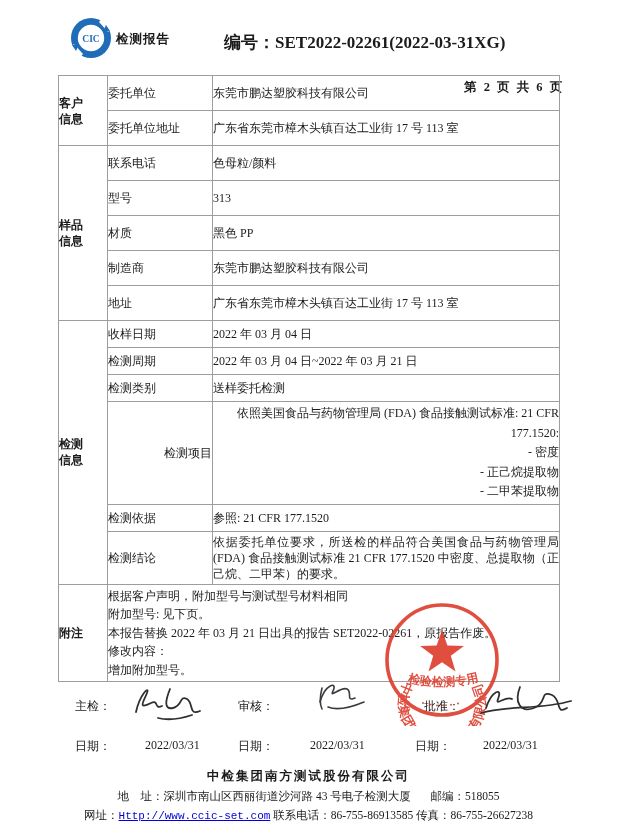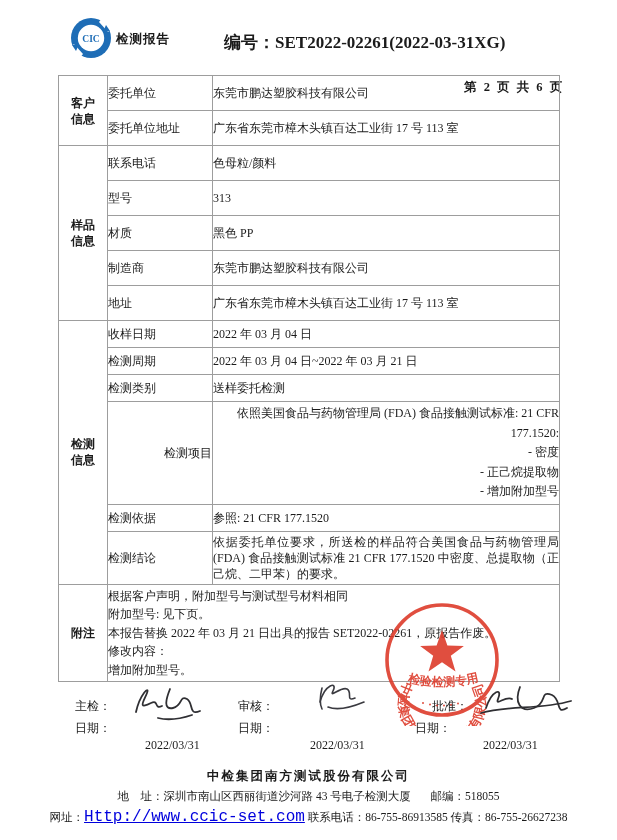--- a/index.html
+++ b/index.html
@@ -9,44 +9,44 @@
     color:#1b1b1b;
   }
   
   .hdr-logo{position:absolute;left:62px;top:15px;width:58px;height:46px;}
   .hdr-title{position:absolute;left:116px;top:31px;font-size:12.5px;font-weight:bold;letter-spacing:1px;}
   .hdr-no{position:absolute;left:224px;top:31px;font-size:17px;font-weight:bold;}
   .hdr-page{position:absolute;left:464px;top:31px;font-size:12.5px;font-weight:bold;letter-spacing:2px;margin-top:48px;}
   
   table.info{position:absolute;left:58px;top:75px;width:501px;border-collapse:collapse;table-layout:fixed;font-size:12px;}
   table.info td{border:1px solid #9d9d9d;vertical-align:middle;padding:2px 0;line-height:16px;}
-  td.sec{text-align:center;font-weight:bold;line-height:22px;padding:0;}
+  td.sec{text-align:left;font-weight:bold;line-height:22px;padding:0;}
   td.lbl{padding-left:10px;}
   td.val{padding-left:12px;padding-right:10px;}
   tr.h33 td{height:30px;}
   tr.h25 td{height:22px;}
   tr.items td{height:95px;text-align:right;}
   tr.items .ln{line-height:19.5px;}
   tr.concl td{height:46px;}
   tr.concl td.val{text-align:justify;line-height:16px;}
   tr.note td{height:86px;margin-top:36px;}
   tr.note .ln{line-height:18.5px;}
   
   .sigarea{position:absolute;left:58px;top:668px;width:520px;height:100px;font-size:12px;}
   .sigarea .roleLbl{position:absolute;top:30px;}
-  .sigarea .dateLbl{position:absolute;top:52px;}
+  .sigarea .dateLbl{position:absolute;top:70px;}
   .sigarea .dateVal{position:absolute;top:70px;}
   .sigsvg{position:absolute;}
   
   .stamp{position:absolute;left:376px;top:594px;width:132px;height:132px;z-index:5;opacity:.9;pointer-events:none;}
   
   .footer{position:absolute;left:0;top:768px;width:617px;text-align:center;}
   .footer .co{font-size:12.5px;font-weight:bold;letter-spacing:2px;}
   .footer .ln{font-size:11.5px;margin-top:4px;text-align:center;}
-  .footer a{color:#0000dd;text-decoration:underline;font-family:"Liberation Mono","DejaVu Sans Mono",monospace;font-size:16px;margin-top:16px;}
+  .footer a{color:#0000dd;text-decoration:underline;font-family:"Liberation Mono","DejaVu Sans Mono",monospace;font-size:11px;margin-top:16px;}
 </style>
 </head>
 <body>
 
 <div>
   <svg class="hdr-logo" viewBox="0 0 58 46">
     <circle cx="29" cy="23" r="20" fill="#1e6db6"></circle>
     <circle cx="29" cy="23" r="13.2" fill="#ffffff"></circle>
     <path d="M41,2 L52,12 L46,17 L37,7 Z" fill="#ffffff"></path>
     <path d="M17,44 L6,34 L12,29 L21,39 Z" fill="#ffffff"></path>
@@ -120,21 +120,21 @@
   <tr class="h25">
     <td class="lbl">检测类别</td>
     <td class="val">送样委托检测</td>
   </tr>
   <tr class="items">
     <td class="lbl">检测项目</td>
     <td class="val">
       <div class="ln">依照美国食品与药物管理局 (FDA) 食品接触测试标准: 21 CFR 177.1520:</div>
       <div class="ln">- 密度</div>
       <div class="ln">- 正己烷提取物</div>
-      <div class="ln">- 增加附加型号</div>
+      <div class="ln">- 二甲苯提取物</div>
     </td>
   </tr>
   <tr class="h25">
     <td class="lbl">检测依据</td>
     <td class="val">参照: 21 CFR 177.1520</td>
   </tr>
   <tr class="concl">
     <td class="lbl">检测结论</td>
     <td class="val">依据委托单位要求，所送检的样品符合美国食品与药物管理局 (FDA) 食品接触测试标准 21 CFR 177.1520 中密度、总提取物（正己烷、二甲苯）的要求。</td>
   </tr>
@@ -164,21 +164,21 @@
 
   <span class="roleLbl" style="left:180px">审核：</span>
   <svg class="sigsvg" style="left:252px;top:8px" width="62" height="42" viewBox="0 0 62 42">
     <g fill="none" stroke="#3a3a40" stroke-width="1.6" stroke-linecap="round">
       <path d="M10,26 C15,8 28,5 23,15 C19,23 31,10 37,13 C43,16 35,26 45,22"></path>
       <path d="M18,31 C28,35 42,31 54,26"></path>
       <path d="M12,12 C10,20 9,27 12,33"></path>
     </g>
   </svg>
 
-  <span class="roleLbl" style="left:374px">批准：</span>
+  <span class="roleLbl" style="left:366px">批准：</span>
   <svg class="sigsvg" style="left:420px;top:12px;z-index:6" width="95" height="45" viewBox="0 0 95 45" aria-label="徐鹏">
     <g fill="none" stroke="#2f2f33" stroke-width="1.8" stroke-linecap="round">
       <path d="M8,28 C14,10 25,7 20,19 C17,27 28,15 34,19"></path>
       <path d="M42,7 C36,22 42,33 56,28 C70,23 61,10 74,15 C84,20 77,35 89,28"></path>
       <path d="M3,33 C30,25 62,30 93,21"></path>
     </g>
   </svg>
 
   <span class="dateLbl" style="left:17px">日期：</span>
   <span class="dateVal" style="left:87px">2022/03/31</span>

